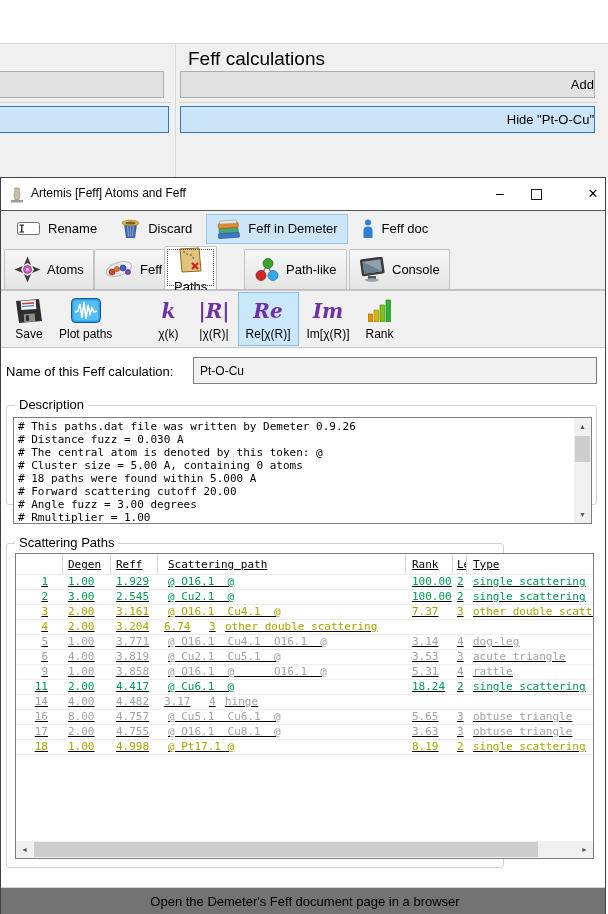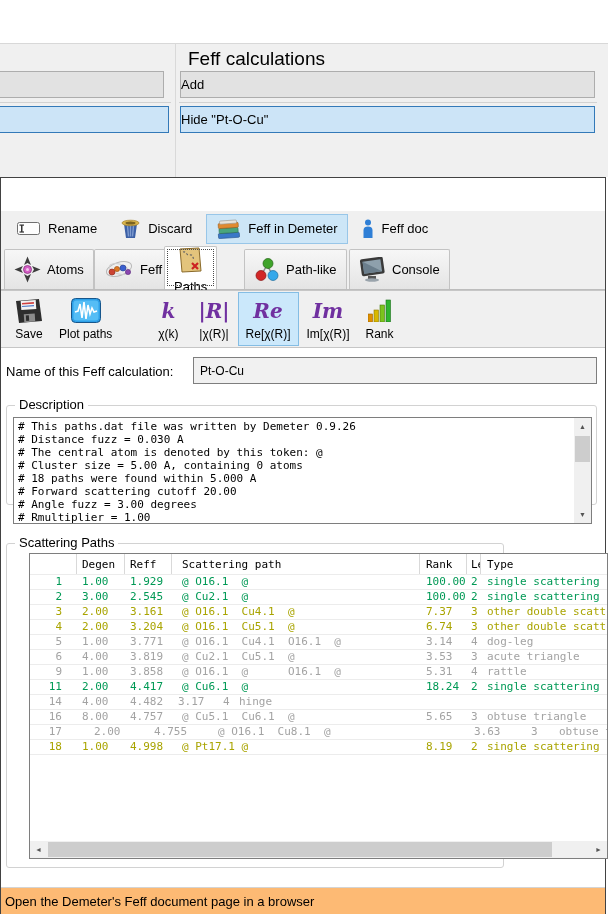--- a/index.html
+++ b/index.html
@@ -8,21 +8,21 @@
   .abs { position:absolute; }
   .mono { font-family:"DejaVu Sans Mono",monospace; }
 
   
   #bg-panel { left:0; top:43px; width:608px; height:134px; background:#f0f0f0; border-top:1px solid #d8d8d8; }
   #bg-divider { left:175px; top:43px; width:1px; height:134px; background:#d9d9d9; }
   .hline { height:1px; background:#d2d2d2; }
   #bg-line-left  { left:0; top:102px; width:171px; }
   #bg-line-right { left:179px; top:102px; width:418px; }
   #feff-calc-label { left:185px; top:48px; font-size:19px; background:#f0f0f0; padding:0 3px; }
-  .win-btn { position:absolute; font-size:13px; text-align:left; line-height:25px; cursor:default; }
+  .win-btn { position:absolute; font-size:13px; text-align:right; line-height:25px; cursor:default; }
   .btn-gray { background:#e2e2e2; border:1px solid #adadad; }
   .btn-blue { background:#cce4f7; border:1px solid #3379b8; }
   #bg-left-gray { left:-2px; top:71px; width:166px; height:27px; }
   #bg-left-blue { left:-2px; top:106px; width:171px; height:27px; }
   #add-btn  { left:180px; top:71px;  width:415px; height:27px; }
   #hide-btn { left:180px; top:106px; width:415px; height:27px; }
 
   
   #win { left:0; top:177px; width:606px; height:737px; background:#fff; border:1px solid #424242; border-bottom:none; }
 
@@ -68,60 +68,72 @@
   #paths-group { left:5px; top:365px; width:498px; height:325px; }
 
   
   #desc-box { position:absolute; left:6px; top:11px; width:579px; height:107px; border:1px solid #7e7e7e; background:#fff; overflow:hidden; }
   #desc-text { position:absolute; left:0; top:1px; right:17px; font-size:11px; line-height:13px; padding:1px 4px; white-space:pre; }
   .vscroll { position:absolute; right:0; top:0; width:17px; height:100%; background:#f0f0f0; }
   .sb-arrow { position:absolute; width:17px; height:17px; font-size:7px; color:#555; text-align:center; line-height:17px; }
   .sb-thumb-v { position:absolute; left:1px; width:15px; background:#cdcdcd; }
 
   
-  #paths-table { position:absolute; left:22px; top:9px; width:579px; height:306px; border:1px solid #7e7e7e; background:#fff; overflow:hidden;
-                 font-family:"DejaVu Sans Mono",monospace; font-size:11px; }
+  #paths-table { position:absolute; left:8px; top:9px; width:579px; height:306px; border:1px solid #7e7e7e; background:#fff; overflow:hidden;
+                 font-family:"DejaVu Sans Mono",monospace; font-size:11px;text-decoration:underline; }
   #thead { display:flex; height:21px; border-bottom:1px solid #ececec; }
   .hcell { border-right:1px solid #d9d9d9; height:100%; padding-top:4px; overflow:hidden; white-space:pre; }
   .trow { display:flex; height:15px; line-height:14px; border-bottom:1px solid #ececec; white-space:pre; }
   .c-num  { flex:0 0 47px; text-align:right; padding-right:15px; }
   .c-degen{ flex:0 0 48px; padding-left:5px; }
   .c-reff { flex:0 0 47px; padding-left:5px; }
   .c-path { flex:0 0 248px; padding-left:10px; overflow:hidden; }
   .c-rank { flex:0 0 47px; padding-left:6px; }
   .c-legs { flex:0 0 14px; padding-left:4px; overflow:hidden; }
   .c-type { flex:1 1 auto; padding-left:6px; overflow:hidden; }
 
   
   #hscroll { position:absolute; left:0; right:0; bottom:0; height:17px; background:#f0f0f0; font-family:"Liberation Sans",sans-serif; }
   #hs-left  { left:0; top:0; }
   #hs-right { right:0; top:0; }
   #hs-thumb { position:absolute; left:18px; top:1px; width:504px; height:15px; background:#cdcdcd; }
 
   
-  #statusbar { left:0; top:709px; width:604px; height:27px; background:#fdba74; border-top:1px solid #d4d4d4;
-               display:flex; align-items:center; padding-left:4px; font-size:13px; }
+  #statusbar { left:0; top:709px; width:604px; height:27px; background:#737373; border-top:1px solid #d4d4d4;
+               display:flex; align-items:center; padding-left:4px; font-size:13px;justify-content:center; }
 
   svg { display:block; }
 </style>
 </head>
 <body>
 
 <div class="abs" id="bg-panel"></div>
 <div class="abs" id="bg-divider"></div>
 <div class="abs hline" id="bg-line-left"></div>
 <div class="abs hline" id="bg-line-right"></div>
 <span class="abs" id="feff-calc-label">Feff calculations</span>
 <div class="win-btn btn-gray" id="bg-left-gray"></div>
 <div class="win-btn btn-blue" id="bg-left-blue"></div>
 <div class="win-btn btn-gray" id="add-btn">Add</div>
 <div class="win-btn btn-blue" id="hide-btn">Hide "Pt-O-Cu"</div>
 
 <div class="abs" id="win">
 
+  <div class="abs" id="titlebar">
+    <span class="abs" id="app-icon">
+      <svg width="16" height="17" viewBox="0 0 16 17">
+        <rect x="2" y="14" width="12" height="2.5" fill="#9a9a98"></rect>
+        <path d="M6,2 C5,3 5.5,4 6,5 L5,9 6,13.5 10,13.5 11,9 10,5 C10.5,4 11,3 10,2 Z" fill="#cdbfa3" stroke="#8e8370" stroke-width="0.6"></path>
+      </svg>
+    </span>
+    <span class="abs" id="title-text">Artemis [Feff] Atoms and Feff</span>
+    <div class="abs" id="min-btn">–</div>
+    <div class="abs" id="max-btn"></div>
+    <div class="abs" id="close-btn">✕</div>
+  </div>
 
   <div class="abs" id="toolbar1">
     <div class="tb1-item">
       <span>
         <svg width="23" height="13" viewBox="0 0 23 13">
           <rect x="0.5" y="0.5" width="22" height="12" rx="2" fill="#fdfdfd" stroke="#6f6f6f"></rect>
           <rect x="4" y="3" width="1.5" height="7" fill="#333"></rect>
             <rect x="2.5" y="2.5" width="4.5" height="1.2" fill="#333"></rect>
             <rect x="2.5" y="9.4" width="4.5" height="1.2" fill="#333"></rect>
         </svg>
@@ -342,21 +354,20 @@
     <span class="c-path">@ O16.1  Cu4.1  @</span>
     <span class="c-rank">7.37</span>
     <span class="c-legs">3</span>
     <span class="c-type">other double scattering</span>
   </div>
 
   <div class="trow" style="color: rgb(169, 164, 0);">
     <span class="c-num">4</span>
     <span class="c-degen">2.00</span>
     <span class="c-reff">3.204</span>
-    <span class="c-path">@ O16.1  Cu5.1  @</span>
     <span class="c-rank">6.74</span>
     <span class="c-legs">3</span>
     <span class="c-type">other double scattering</span>
   </div>
 
   <div class="trow" style="color: rgb(163, 163, 163);">
     <span class="c-num">5</span>
     <span class="c-degen">1.00</span>
     <span class="c-reff">3.771</span>
     <span class="c-path">@ O16.1  Cu4.1  O16.1  @</span>
@@ -407,21 +418,21 @@
   <div class="trow" style="color: rgb(163, 163, 163);">
     <span class="c-num">16</span>
     <span class="c-degen">8.00</span>
     <span class="c-reff">4.757</span>
     <span class="c-path">@ Cu5.1  Cu6.1  @</span>
     <span class="c-rank">5.65</span>
     <span class="c-legs">3</span>
     <span class="c-type">obtuse triangle</span>
   </div>
 
-  <div class="trow" style="color: rgb(163, 163, 163); gap: 12px;">
+  <div class="trow" style="color: rgb(163, 163, 163);">
     <span class="c-num">17</span>
     <span class="c-degen">2.00</span>
     <span class="c-reff">4.755</span>
     <span class="c-path">@ O16.1  Cu8.1  @</span>
     <span class="c-rank">3.63</span>
     <span class="c-legs">3</span>
     <span class="c-type">obtuse triangle</span>
   </div>
 
   <div class="trow" style="color: rgb(169, 164, 0);">

